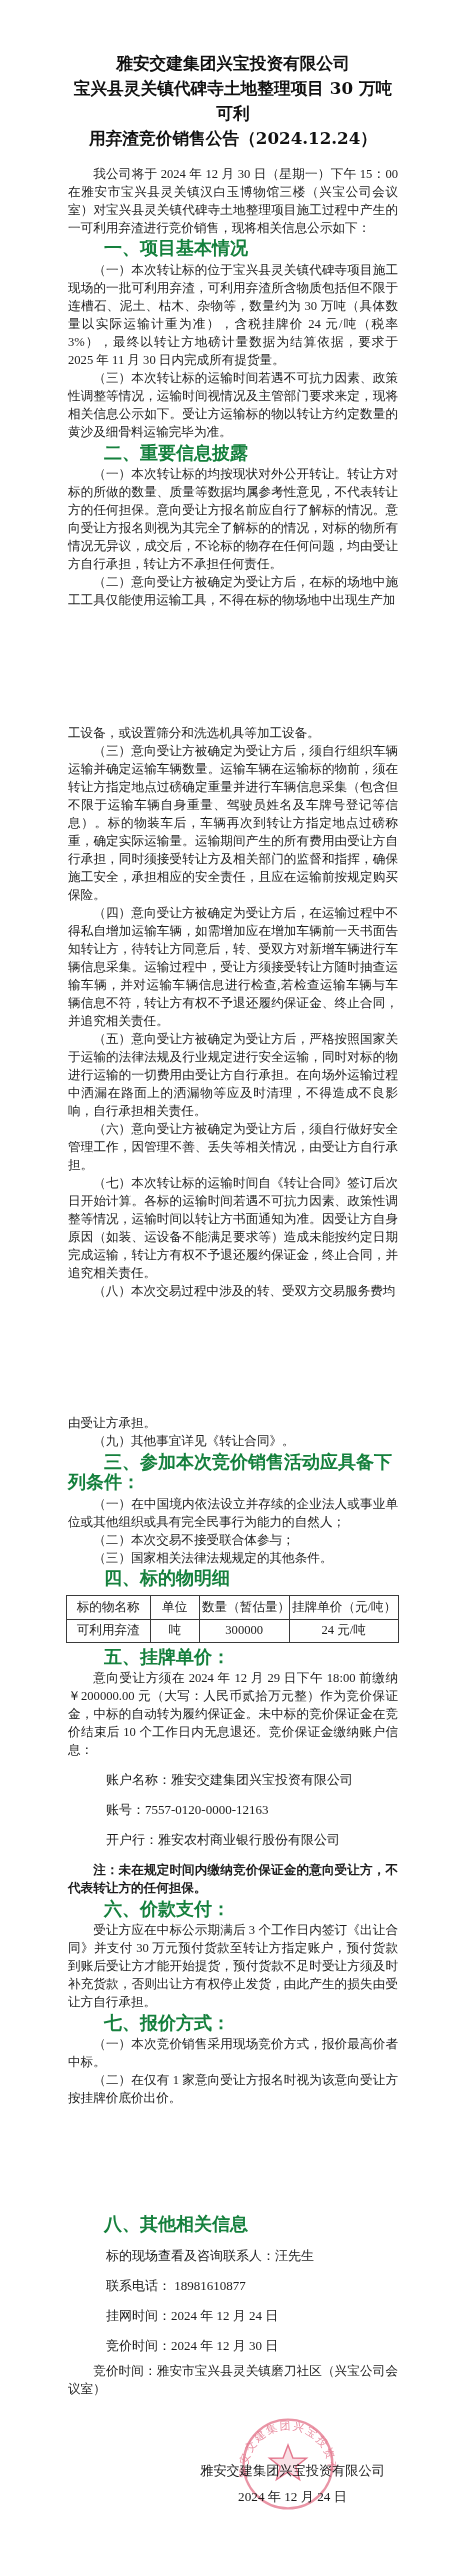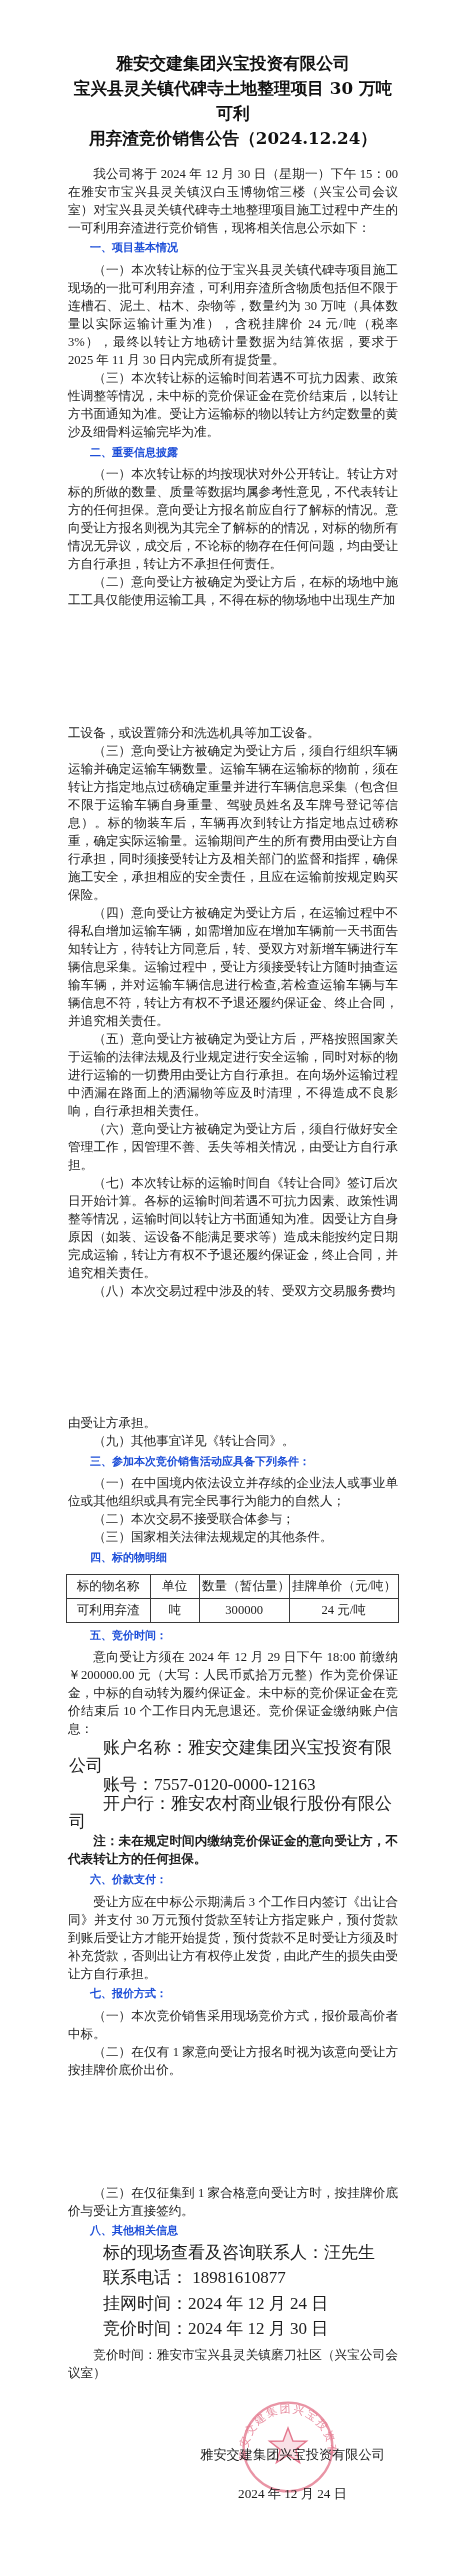--- a/index.html
+++ b/index.html
@@ -9,59 +9,59 @@
     -webkit-font-smoothing:antialiased;
   }
   .doc{padding:51px 57px 0 68px;width:330px;position:relative;}
   .title{
     font-weight:bold;text-align:center;font-size:16.7px;line-height:25px;
     font-family:"DejaVu Serif","Liberation Serif",serif;color:#111;
     margin-bottom:13.8px;
   }
   .para{font-size:12.6px;line-height:18px;text-align:justify;text-indent:2em;margin:0;}
   .para.cont{text-indent:0;}
-  .plain{font-size:17px;line-height:18px;text-indent:2em;margin:1px;}
+  .plain{font-size:13px;line-height:18px;text-indent:2em;margin:12px;}
   .hd{
-    font-size:11px;line-height:20.7px;font-weight:bold;text-indent:2em;margin:1.7px 0;
-    font-family:"DejaVu Sans","Liberation Sans",sans-serif;color:#1d4ed8;
+    font-size:18px;line-height:20.7px;font-weight:bold;text-indent:2em;margin:1.7px 0;
+    font-family:"DejaVu Sans","Liberation Sans",sans-serif;color:#15803d;
   }
   .note{font-weight:bold;}
   .gap1{height:115px;}
   .gap2{height:114px;}
   .gap3{height:105px;}
   table.goods{
     border-collapse:collapse;margin:5.7px 0 3.4px -2.3px;width:332px;
     font-size:12.6px;table-layout:fixed;
   }
   table.goods th,table.goods td{
     border:1.1px solid #3a3a3a;padding:2.9px 2.3px;text-align:center;font-weight:normal;
     line-height:17px;overflow:hidden;white-space:nowrap;
   }
   .contact-line{margin-bottom:7.5px;}
   .signature{position:relative;height:241px;margin-top:15px;}
   .sig-company{position:absolute;top:49px;left:118px;width:213px;text-align:center;font-size:13.2px;line-height:18.4px;}
-  .sig-date{position:absolute;top:88px;left:118px;width:213px;text-align:center;font-size:13.2px;line-height:18.4px;}
+  .sig-date{position:absolute;top:75px;left:118px;width:213px;text-align:center;font-size:13.2px;line-height:18.4px;}
   .seal{position:absolute;left:171px;top:1.7px;}
 </style>
 </head>
 <body>
 
 <div class="doc">
 
   <div class="title">
     <div>雅安交建集团兴宝投资有限公司</div>
     <div>宝兴县灵关镇代碑寺土地整理项目 30 万吨可利</div>
     <div>用弃渣竞价销售公告（2024.12.24）</div>
   </div>
 
   <p class="para">我公司将于 2024 年 12 月 30 日（星期一）下午 15：00 在雅安市宝兴县灵关镇汉白玉博物馆三楼（兴宝公司会议室）对宝兴县灵关镇代碑寺土地整理项目施工过程中产生的一可利用弃渣进行竞价销售，现将相关信息公示如下：</p>
 
   <h2 class="hd">一、项目基本情况</h2>
   <p class="para">（一）本次转让标的位于宝兴县灵关镇代碑寺项目施工现场的一批可利用弃渣，可利用弃渣所含物质包括但不限于连槽石、泥土、枯木、杂物等，数量约为 30 万吨（具体数量以实际运输计重为准），含税挂牌价 24 元/吨（税率 3%），最终以转让方地磅计量数据为结算依据，要求于 2025 年 11 月 30 日内完成所有提货量。</p>
-  <p class="para">（三）本次转让标的运输时间若遇不可抗力因素、政策性调整等情况，未中标的竞价保证金在竞价结束后，以转让方书面通知为准。受让方运输标的物以转让方约定数量的黄沙及细骨料运输完毕为准。</p>
+  <p class="para">（三）本次转让标的运输时间若遇不可抗力因素、政策性调整等情况，运输时间视情况及主管部门要求来定，现将相关信息公示如下。受让方运输标的物以转让方约定数量的黄沙及细骨料运输完毕为准。</p>
 
   <h2 class="hd">二、重要信息披露</h2>
   <p class="para">（一）本次转让标的均按现状对外公开转让。转让方对标的所做的数量、质量等数据均属参考性意见，不代表转让方的任何担保。意向受让方报名前应自行了解标的情况。意向受让方报名则视为其完全了解标的的情况，对标的物所有情况无异议，成交后，不论标的物存在任何问题，均由受让方自行承担，转让方不承担任何责任。</p>
   <p class="para">（二）意向受让方被确定为受让方后，在标的场地中施工工具仅能使用运输工具，不得在标的物场地中出现生产加</p>
 
   <div class="gap1"></div>
 
   <p class="para cont">工设备，或设置筛分和洗选机具等加工设备。</p>
   <p class="para">（三）意向受让方被确定为受让方后，须自行组织车辆运输并确定运输车辆数量。运输车辆在运输标的物前，须在转让方指定地点过磅确定重量并进行车辆信息采集（包含但不限于运输车辆自身重量、驾驶员姓名及车牌号登记等信息）。标的物装车后，车辆再次到转让方指定地点过磅称重，确定实际运输量。运输期间产生的所有费用由受让方自行承担，同时须接受转让方及相关部门的监督和指挥，确保施工安全，承担相应的安全责任，且应在运输前按规定购买保险。</p>
   <p class="para">（四）意向受让方被确定为受让方后，在运输过程中不得私自增加运输车辆，如需增加应在增加车辆前一天书面告知转让方，待转让方同意后，转、受双方对新增车辆进行车辆信息采集。运输过程中，受让方须接受转让方随时抽查运输车辆，并对运输车辆信息进行检查,若检查运输车辆与车辆信息不符，转让方有权不予退还履约保证金、终止合同，并追究相关责任。</p>
@@ -100,37 +100,36 @@
     <tbody>
       <tr>
         <td>可利用弃渣</td>
         <td>吨</td>
         <td>300000</td>
         <td>24 元/吨</td>
       </tr>
     </tbody>
   </table>
 
-  <h2 class="hd">五、竞价时间：</h2>
+  <h2 class="hd">五、挂牌单价：</h2>
   <p class="para">意向受让方须在 2024 年 12 月 29 日下午 18:00 前缴纳￥200000.00 元（大写：人民币贰拾万元整）作为竞价保证金，中标的自动转为履约保证金。未中标的竞价保证金在竞价结束后 10 个工作日内无息退还。竞价保证金缴纳账户信息：</p>
   <p class="plain">账户名称：雅安交建集团兴宝投资有限公司</p>
   <p class="plain">账号：7557-0120-0000-12163</p>
   <p class="plain">开户行：雅安农村商业银行股份有限公司</p>
   <p class="para note">注：未在规定时间内缴纳竞价保证金的意向受让方，不代表转让方的任何担保。</p>
 
   <h2 class="hd">六、价款支付：</h2>
   <p class="para">受让方应在中标公示期满后 3 个工作日内签订《出让合同》并支付 30 万元预付货款至转让方指定账户，预付货款到账后受让方才能开始提货，预付货款不足时受让方须及时补充货款，否则出让方有权停止发货，由此产生的损失由受让方自行承担。</p>
 
   <h2 class="hd">七、报价方式：</h2>
   <p class="para">（一）本次竞价销售采用现场竞价方式，报价最高价者中标。</p>
   <p class="para">（二）在仅有 1 家意向受让方报名时视为该意向受让方按挂牌价底价出价。</p>
 
   <div class="gap3"></div>
 
-  <p class="para">（三）在仅征集到 1 家合格意向受让方时，按挂牌价底价与受让方直接签约。</p>
 
   <h2 class="hd">八、其他相关信息</h2>
   <p class="plain contact-line">标的现场查看及咨询联系人：汪先生</p>
   <p class="plain contact-line">联系电话： 18981610877</p>
   <p class="plain contact-line">挂网时间：2024 年 12 月 24 日</p>
   <p class="plain contact-line">竞价时间：2024 年 12 月 30 日</p>
   <p class="para">竞价时间：雅安市宝兴县灵关镇磨刀社区（兴宝公司会议室）</p>
 
   <div class="signature">
     <svg class="seal" width="98" height="98" viewBox="0 0 170 170">

